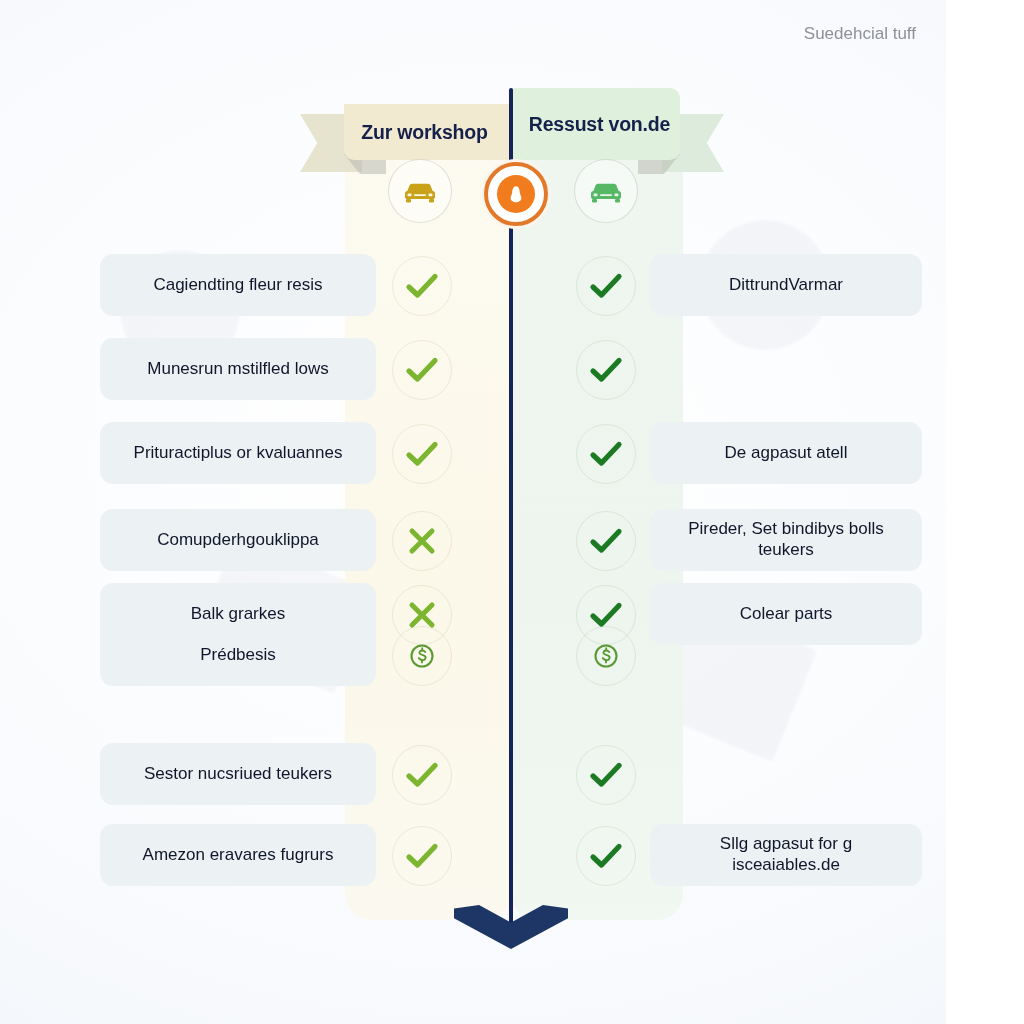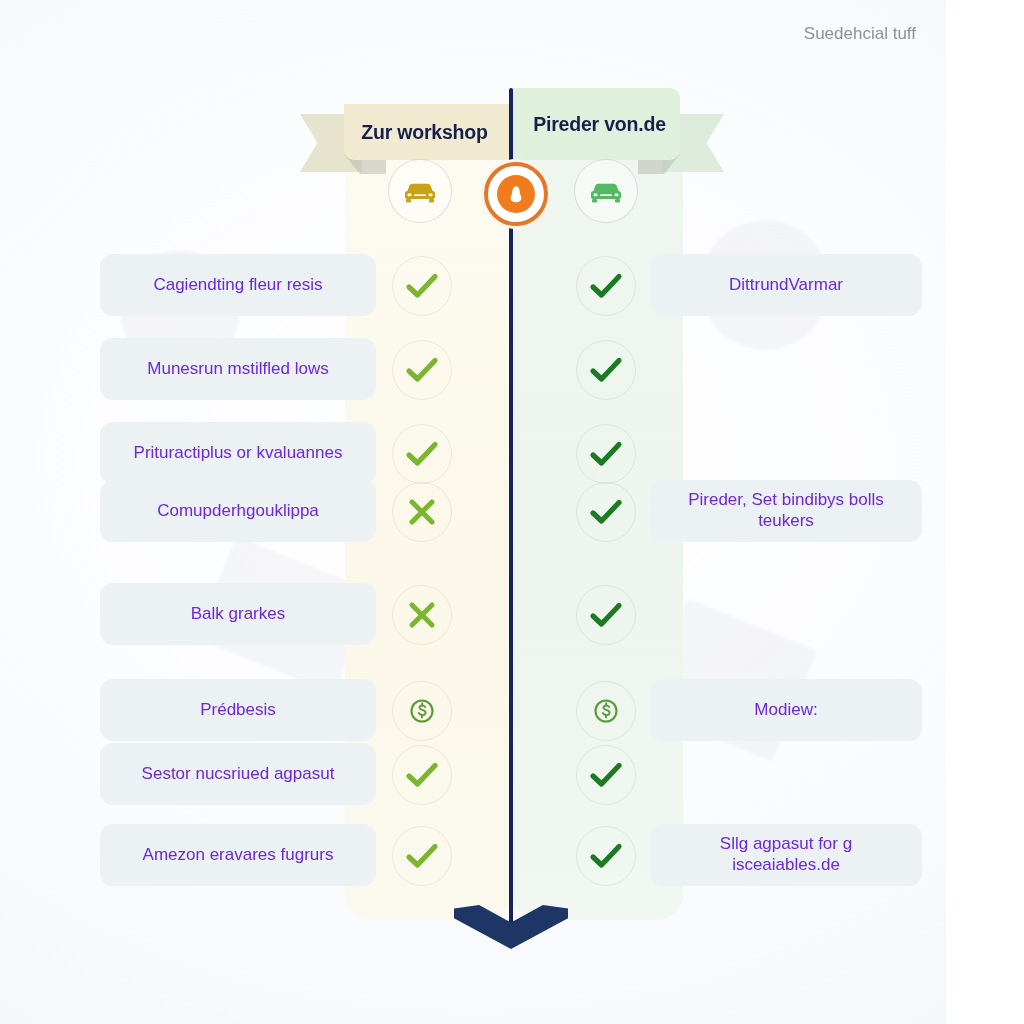--- a/index.html
+++ b/index.html
@@ -183,21 +183,21 @@
     top: 0;
     height: 62px;
     border-radius: 13px;
     background: #ecf1f4;
     display: flex;
     align-items: center;
     justify-content: center;
     text-align: center;
     padding: 0 14px;
     box-sizing: border-box;
-    color: #6d28d9;
+    color: #0f172a;
     font-size: 17px;
     line-height: 1.22;
   }
   .label-left {
     left: 100px;
     width: 276px;
   }
   .label-right {
     left: 650px;
     width: 272px;
@@ -243,21 +243,21 @@
   <div class="panel panel-left"></div>
   <div class="panel panel-right"></div>
 
   <div class="ribbon">
     <div class="tail tail-left"></div>
     <div class="tail tail-right"></div>
     <div class="tail-shadow l"></div>
     <div class="tail-shadow r"></div>
     <div class="ribbon-body">
       <div class="ribbon-half left">Zur workshop</div>
-      <div class="ribbon-half right">Pireder von.de</div>
+      <div class="ribbon-half right">Ressust von.de</div>
     </div>
   </div>
 
   <div class="divider"></div>
   <div class="divider-arrow"></div>
 
   <div class="topicon topicon-side topicon-left">
     <svg width="34" height="24" viewBox="0 0 34 24">
       <path d="M4 13 L6.5 6.5 Q7.2 4.8 9 4.8 L25 4.8 Q26.8 4.8 27.5 6.5 L30 13 Z" fill="#c9a21a"></path>
       <rect x="2" y="12" width="30" height="8" rx="2.6" fill="#c9a21a"></rect>
@@ -322,22 +322,23 @@
         <div class="mark mark-left">
           <svg width="34" height="30" viewBox="0 0 34 30">
             <path d="M4 16 L12.5 24 L30 5.5" fill="none" stroke="#7cb52f" stroke-width="5.2" stroke-linecap="round" stroke-linejoin="round"></path>
           </svg>
         </div>
         <div class="mark mark-right">
           <svg width="34" height="30" viewBox="0 0 34 30">
             <path d="M4 16 L12.5 24 L30 5.5" fill="none" stroke="#1c7a23" stroke-width="5.2" stroke-linecap="round" stroke-linejoin="round"></path>
           </svg>
         </div>
-      </div>
-      <div class="row" style="top: 480px;">
+        <div class="label-card label-right">De agpasut atell</div>
+      </div>
+      <div class="row" style="top: 509px;">
         <div class="label-card label-left">Comupderhgouklippa</div>
         <div class="mark mark-left">
           <svg width="30" height="30" viewBox="0 0 30 30">
             <path d="M5 5 L25 25 M25 5 L5 25" fill="none" stroke="#7cb52f" stroke-width="5" stroke-linecap="round"></path>
           </svg>
         </div>
         <div class="mark mark-right">
           <svg width="34" height="30" viewBox="0 0 34 30">
             <path d="M4 16 L12.5 24 L30 5.5" fill="none" stroke="#1c7a23" stroke-width="5.2" stroke-linecap="round" stroke-linejoin="round"></path>
           </svg>
@@ -349,41 +350,41 @@
         <div class="mark mark-left">
           <svg width="30" height="30" viewBox="0 0 30 30">
             <path d="M5 5 L25 25 M25 5 L5 25" fill="none" stroke="#7cb52f" stroke-width="5" stroke-linecap="round"></path>
           </svg>
         </div>
         <div class="mark mark-right">
           <svg width="34" height="30" viewBox="0 0 34 30">
             <path d="M4 16 L12.5 24 L30 5.5" fill="none" stroke="#1c7a23" stroke-width="5.2" stroke-linecap="round" stroke-linejoin="round"></path>
           </svg>
         </div>
-      </div>
-      <div class="row" style="top: 679px;">
+        <div class="label-card label-right">Colear parts</div>
+      </div>
+      <div class="row" style="top: 624px;">
         <div class="label-card label-left">Prédbesis</div>
         <div class="mark mark-left">
           <svg width="30" height="30" viewBox="0 0 30 30">
             <circle cx="15" cy="15" r="10.5" fill="none" stroke="#5a9a33" stroke-width="2.1"></circle>
             <path d="M18.2 11.0 C17.2 9.7 15.8 9.3 14.6 9.5 C13.0 9.8 12.2 10.9 12.5 12.1 C12.9 13.6 15.0 13.9 16.6 14.4 C18.2 14.9 18.9 15.9 18.5 17.2 C18.1 18.6 16.5 19.3 14.9 19.0 C13.5 18.8 12.4 18.0 11.8 17.0" fill="none" stroke="#5a9a33" stroke-width="1.9" stroke-linecap="round"></path>
             <path d="M15.2 7.3 L15.2 9.4 M15.0 19.1 L15.0 21.4" fill="none" stroke="#5a9a33" stroke-width="1.9" stroke-linecap="round"></path>
           </svg>
         </div>
         <div class="mark mark-right">
           <svg width="30" height="30" viewBox="0 0 30 30">
             <circle cx="15" cy="15" r="10.5" fill="none" stroke="#5a9a33" stroke-width="2.1"></circle>
             <path d="M18.2 11.0 C17.2 9.7 15.8 9.3 14.6 9.5 C13.0 9.8 12.2 10.9 12.5 12.1 C12.9 13.6 15.0 13.9 16.6 14.4 C18.2 14.9 18.9 15.9 18.5 17.2 C18.1 18.6 16.5 19.3 14.9 19.0 C13.5 18.8 12.4 18.0 11.8 17.0" fill="none" stroke="#5a9a33" stroke-width="1.9" stroke-linecap="round"></path>
             <path d="M15.2 7.3 L15.2 9.4 M15.0 19.1 L15.0 21.4" fill="none" stroke="#5a9a33" stroke-width="1.9" stroke-linecap="round"></path>
           </svg>
         </div>
-        <div class="label-card label-right">Modiew:</div>
       </div>
       <div class="row" style="top: 743px;">
-        <div class="label-card label-left">Sestor nucsriued agpasut</div>
+        <div class="label-card label-left">Sestor nucsriued teukers</div>
         <div class="mark mark-left">
           <svg width="34" height="30" viewBox="0 0 34 30">
             <path d="M4 16 L12.5 24 L30 5.5" fill="none" stroke="#7cb52f" stroke-width="5.2" stroke-linecap="round" stroke-linejoin="round"></path>
           </svg>
         </div>
         <div class="mark mark-right">
           <svg width="34" height="30" viewBox="0 0 34 30">
             <path d="M4 16 L12.5 24 L30 5.5" fill="none" stroke="#1c7a23" stroke-width="5.2" stroke-linecap="round" stroke-linejoin="round"></path>
           </svg>
         </div>

